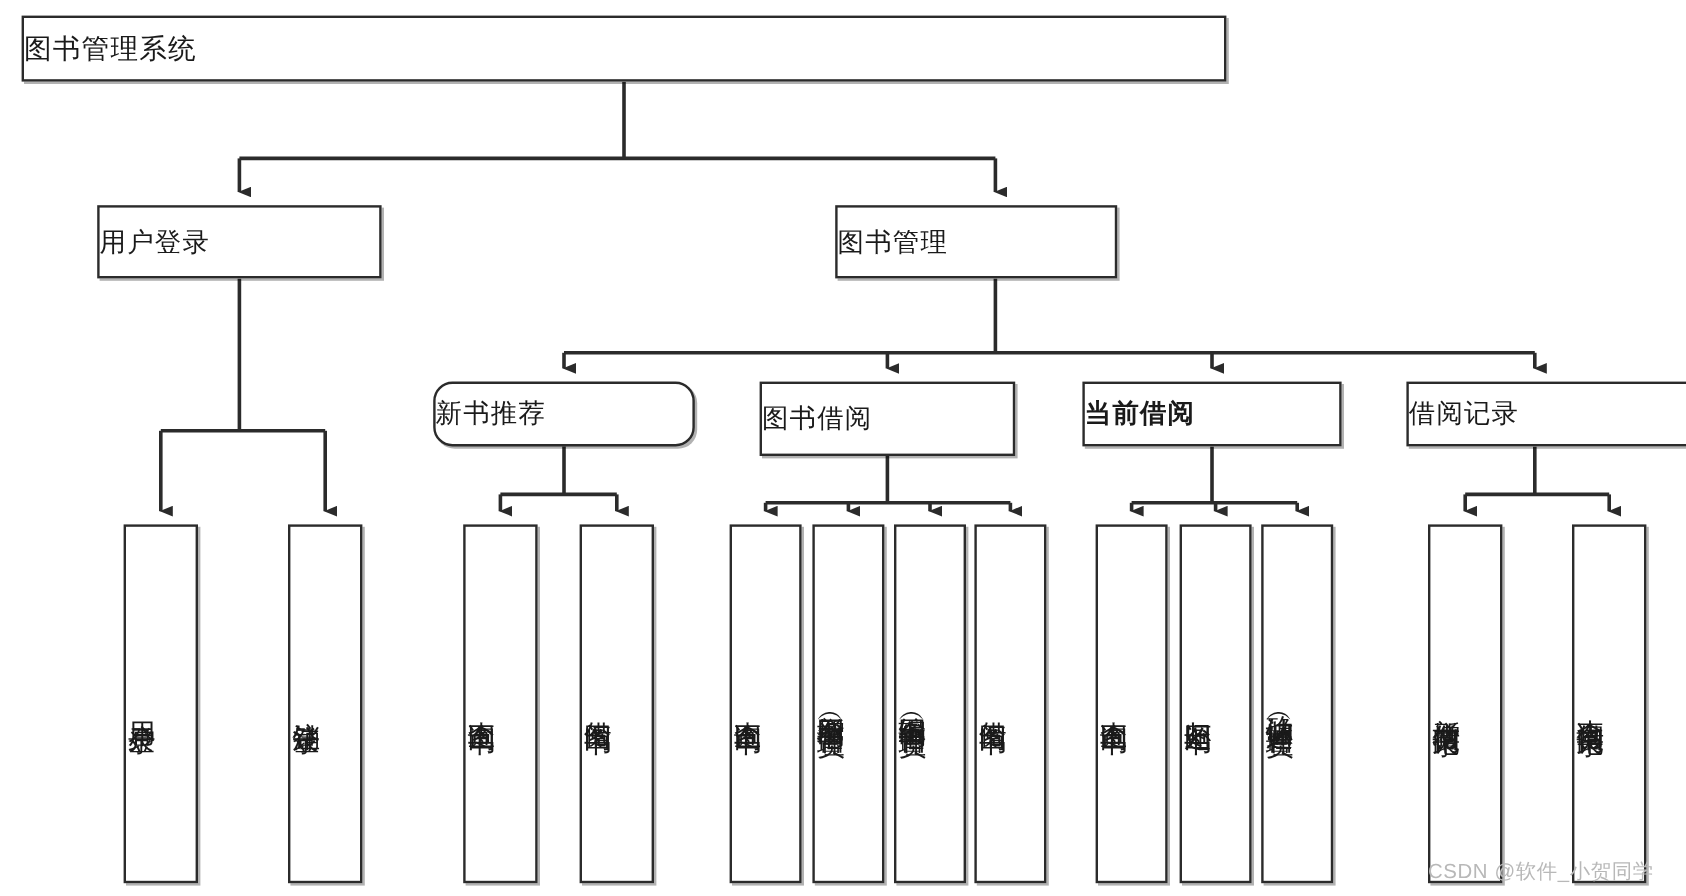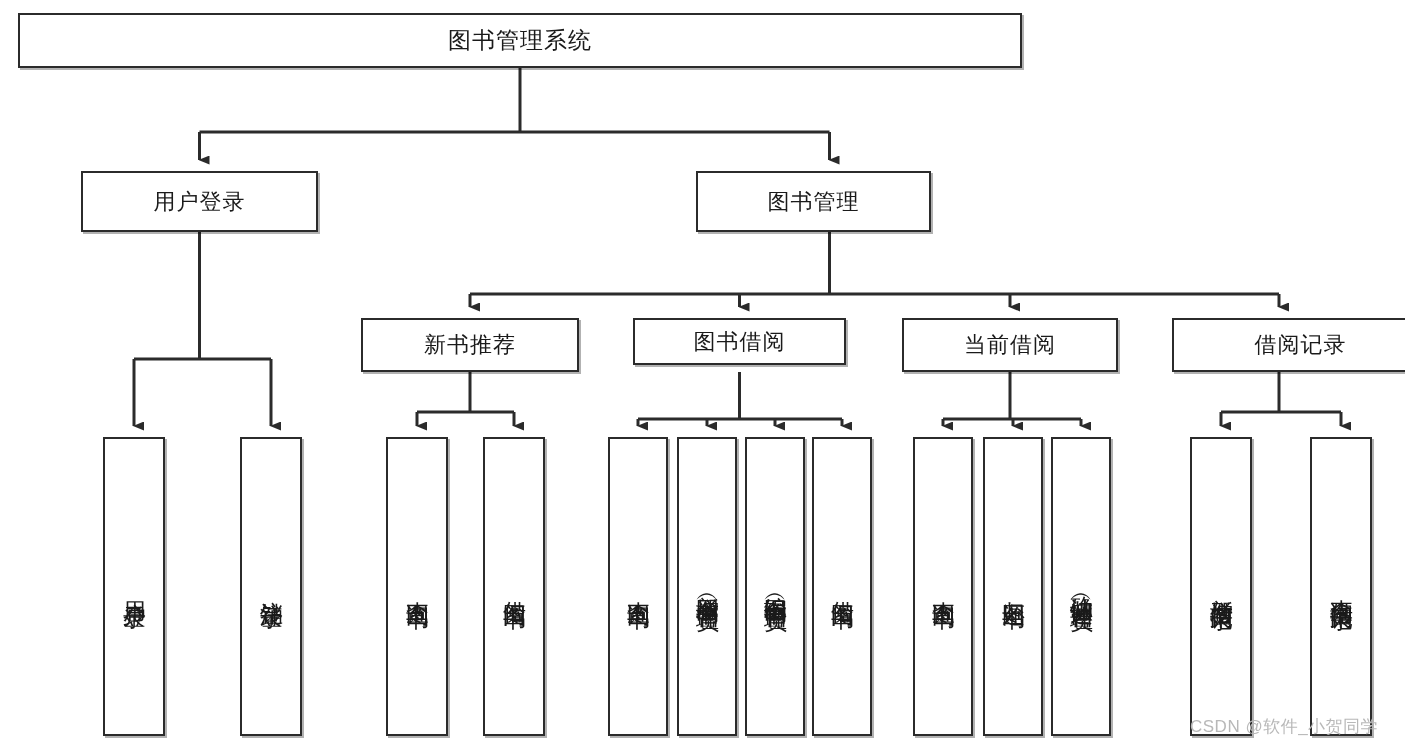--- a/index.html
+++ b/index.html
@@ -27,21 +27,21 @@
     pointer-events: none;
   }
   .node {
     position: absolute;
     box-sizing: border-box;
     background: #ffffff;
     border: 2px solid #2b2b2b;
     box-shadow: 2px 2px 0 rgba(0,0,0,0.30);
     display: flex;
     align-items: center;
-    justify-content: center;
+    justify-content: flex-start;
     color: #1a1a1a;
     z-index: 2;
   }
   .node .label {
     font-size: 22px;
     line-height: 1.05;
     letter-spacing: 1px;
     white-space: nowrap;
   }
   .node.vertical .label {
@@ -115,27 +115,27 @@
   <div id="nodes">
       <div class="node root" style="left: 18px; top: 13px; width: 1004px; height: 55px;">
         <span class="label">图书管理系统</span>
       </div>
       <div class="node level2" style="left: 81px; top: 171px; width: 237px; height: 61px;">
         <span class="label">用户登录</span>
       </div>
       <div class="node level2" style="left: 696px; top: 171px; width: 235px; height: 61px;">
         <span class="label">图书管理</span>
       </div>
-      <div class="node level2" style="left: 361px; top: 318px; width: 218px; height: 54px;">
+      <div class="node level2" style="left: 361px; top: 318px; width: 218px; height: 54px; border-radius: 16px;">
         <span class="label">新书推荐</span>
       </div>
-      <div class="node level2" style="left: 633px; top: 318px; width: 213px; height: 47px;">
+      <div class="node level2" style="left: 633px; top: 318px; width: 213px; height: 62px;">
         <span class="label">图书借阅</span>
       </div>
-      <div class="node level2" style="left: 902px; top: 318px; width: 216px; height: 54px;">
+      <div class="node level2" style="left: 902px; top: 318px; width: 216px; height: 54px; font-weight: bold;">
         <span class="label">当前借阅</span>
       </div>
       <div class="node level2" style="left: 1172px; top: 318px; width: 257px; height: 54px;">
         <span class="label">借阅记录</span>
       </div>
       <div class="node vertical leaf" style="left: 103px; top: 437px; width: 62px; height: 299px;">
         <span class="label">用户登录</span>
       </div>
       <div class="node vertical leaf" style="left: 240px; top: 437px; width: 62px; height: 299px;">
         <span class="label">注销登录</span>

